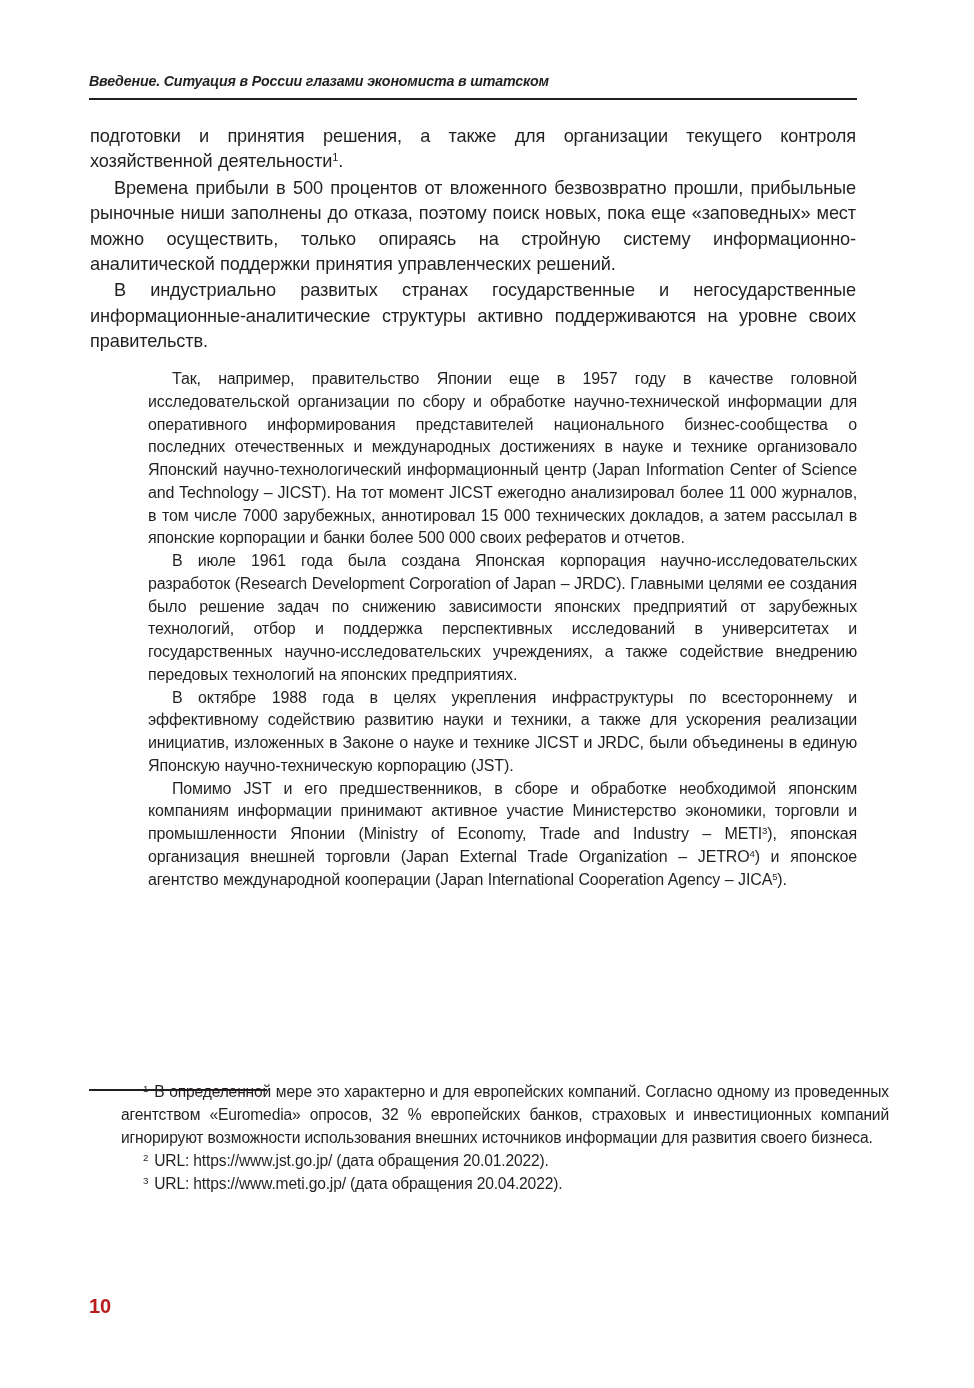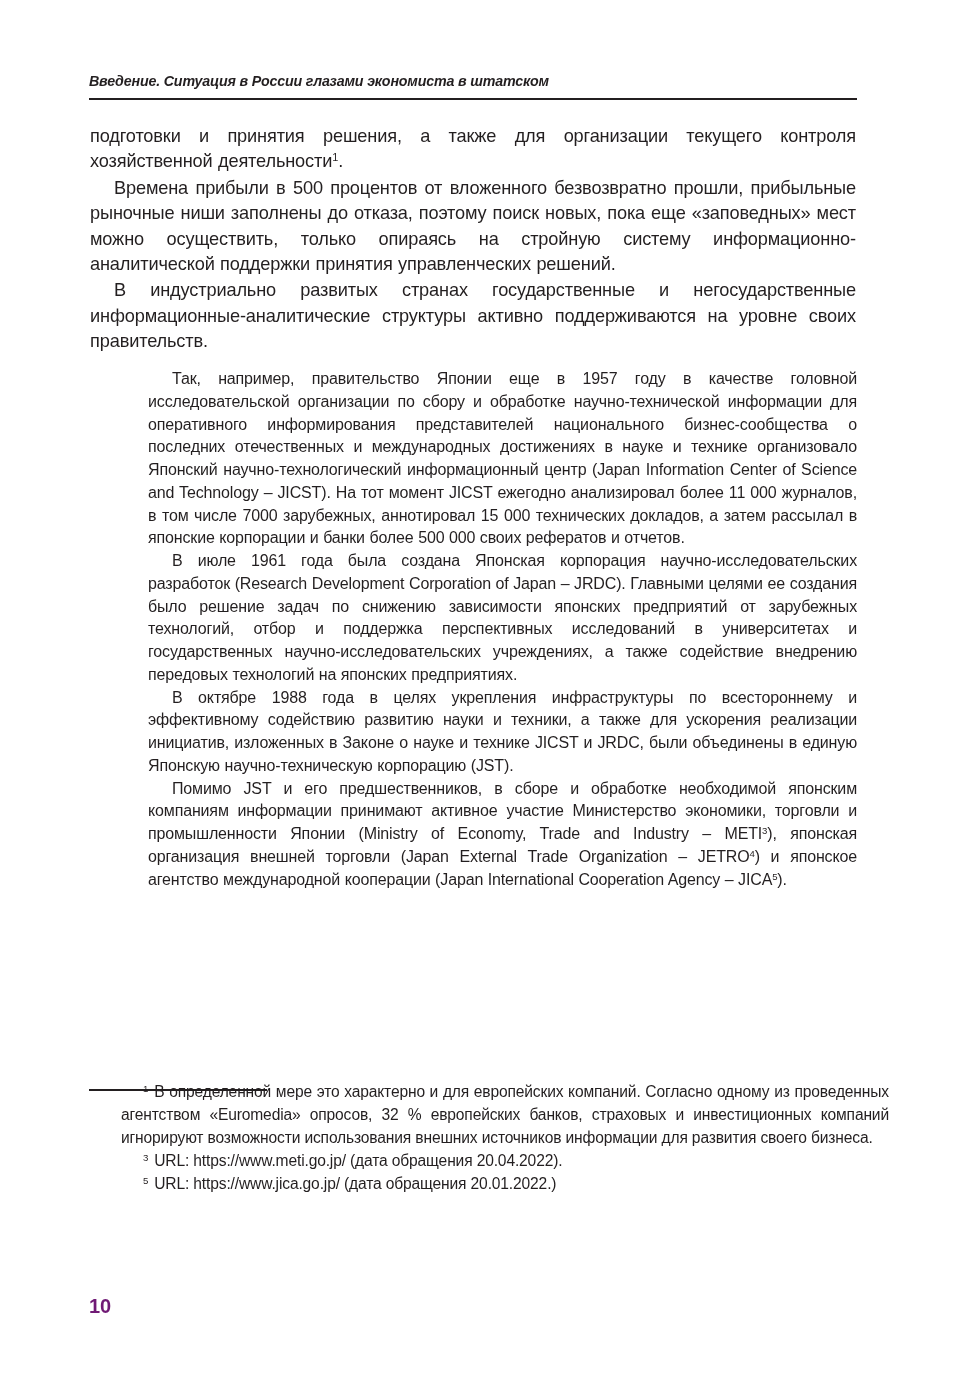--- a/index.html
+++ b/index.html
@@ -114,21 +114,21 @@
       vertical-align: 0.55em;
       line-height: 0;
       margin-right: 6px;
     }
     .page-number {
       position: absolute;
       top: 1295px;
       left: 0;
       font-size: 20px;
       font-weight: bold;
-      color: #701a75;
+      color: #b91c1c;
     }
   </style>
 </head>
 <body>
 
 <div class="page">
 
   <div class="running-head">Введение.  Ситуация в России глазами экономиста в штатском</div>
   <div class="head-rule"></div>
 
@@ -142,19 +142,19 @@
     <p>Так, например, правительство Японии еще в 1957 году в качестве головной исследовательской организации по сбору и обработке научно-технической информации для оперативного информирования представителей национального бизнес-сообщества о последних отечественных и международных достижениях в науке и технике организовало Японский научно-технологический информационный центр (Japan Information Center of Science and Technology – JICST). На тот момент JICST ежегодно анализировал более 11 000 журналов, в том числе 7000 зарубежных, аннотировал 15 000 технических докладов, а затем рассылал в японские корпорации и банки более 500 000 своих рефератов и отчетов.</p>
     <p>В июле 1961 года была создана Японская корпорация научно-исследовательских разработок (Research Development Corporation of Japan – JRDC). Главными целями ее создания было решение задач по снижению зависимости японских предприятий от зарубежных технологий, отбор и поддержка перспективных исследований в университетах и государственных научно-исследовательских учреждениях, а также содействие внедрению передовых технологий на японских предприятиях.</p>
     <p>В октябре 1988 года в целях укрепления инфраструктуры по всестороннему и эффективному содействию развитию науки и техники, а также для ускорения реализации инициатив, изложенных в Законе о науке и технике JICST и JRDC, были объединены в единую Японскую научно-техническую корпорацию (JST).</p>
     <p><span>Помимо JST и его предшественников, в сборе и обработке необходимой японским компаниям информации принимают активное участие Министерство экономики, торговли и промышленности Японии (Ministry of Economy, Trade and Industry – METI</span><sup>3</sup><span>), японская организация внешней торговли (Japan External Trade Organization – JETRO</span><sup>4</sup><span>) и японское агентство международной кооперации (Japan International Cooperation Agency – JICA</span><sup>5</sup><span>).</span></p>
   </div>
 
   <div class="fn-rule"></div>
 
   <div class="footnotes">
     <p class="fn-first"><span class="fn-num">1</span><span>В определенной мере это характерно и для европейских компаний. Согласно одному из проведенных агентством «Euromedia» опросов, 32 % европейских банков, страховых и инвестиционных компаний игнорируют возможности использования внешних источников информации для развития своего бизнеса.</span></p>
+    <p class="fn-url"><span class="fn-num">2</span><span>URL: https://www.jst.go.jp/ (дата обращения 20.01.2022).</span></p>
     <p class="fn-url"><span class="fn-num">3</span><span>URL: https://www.meti.go.jp/ (дата обращения 20.04.2022).</span></p>
-    <p class="fn-url"><span class="fn-num">5</span><span>URL: https://www.jica.go.jp/ (дата обращения 20.01.2022.)</span></p>
   </div>
 
   <div class="page-number">10</div>
 
 </div>
 
 </body></html>

